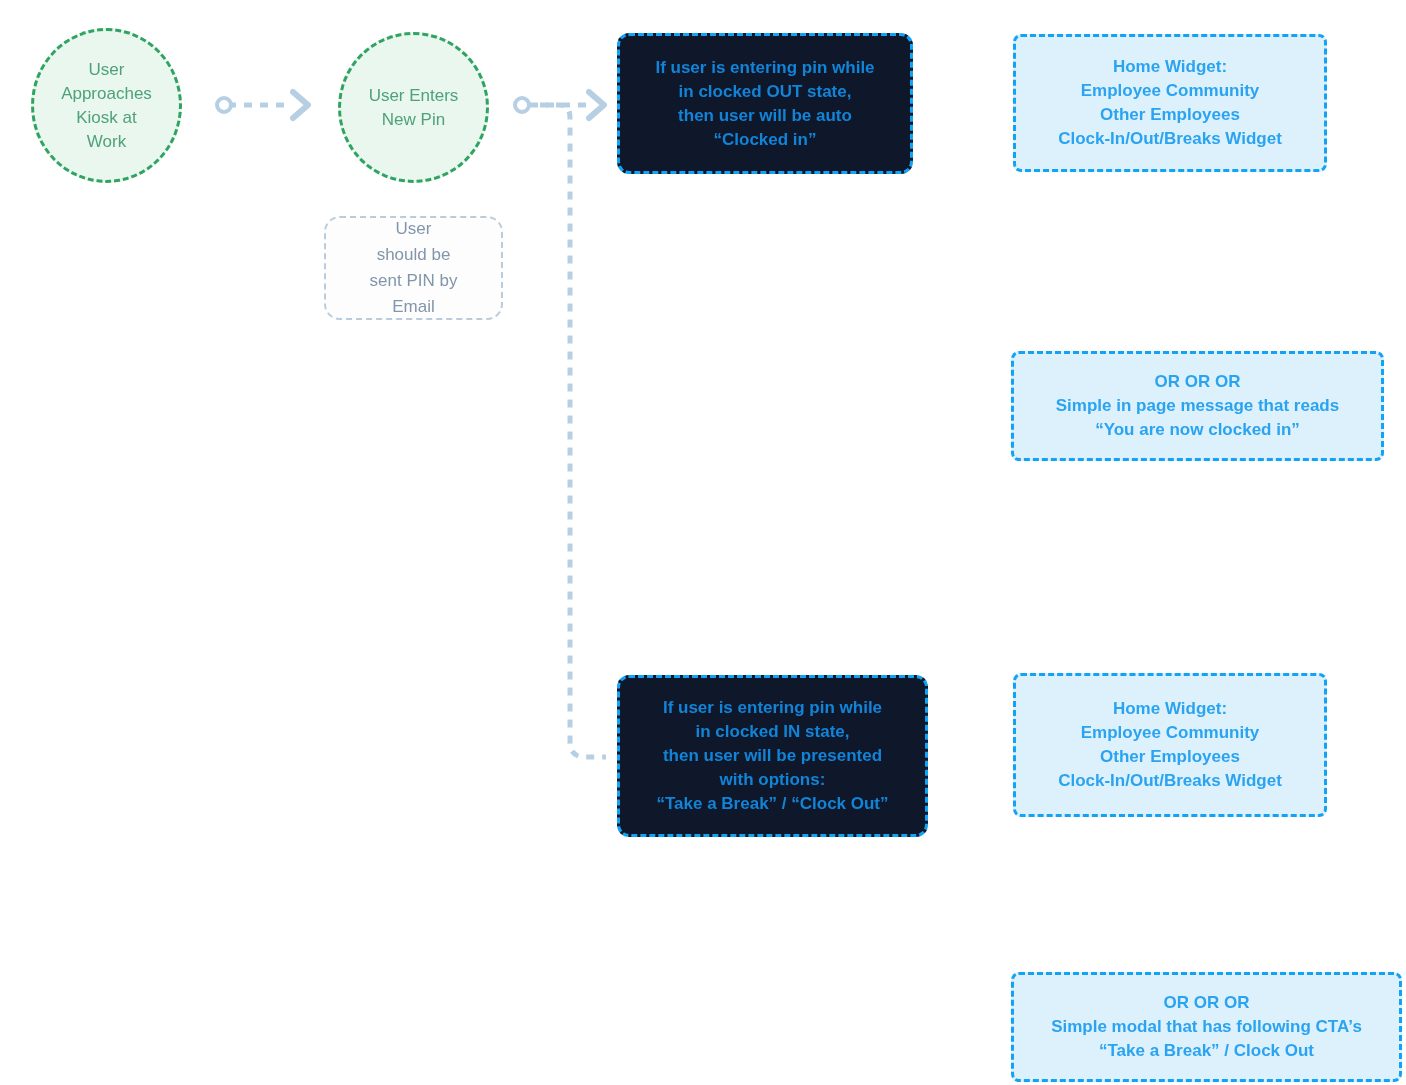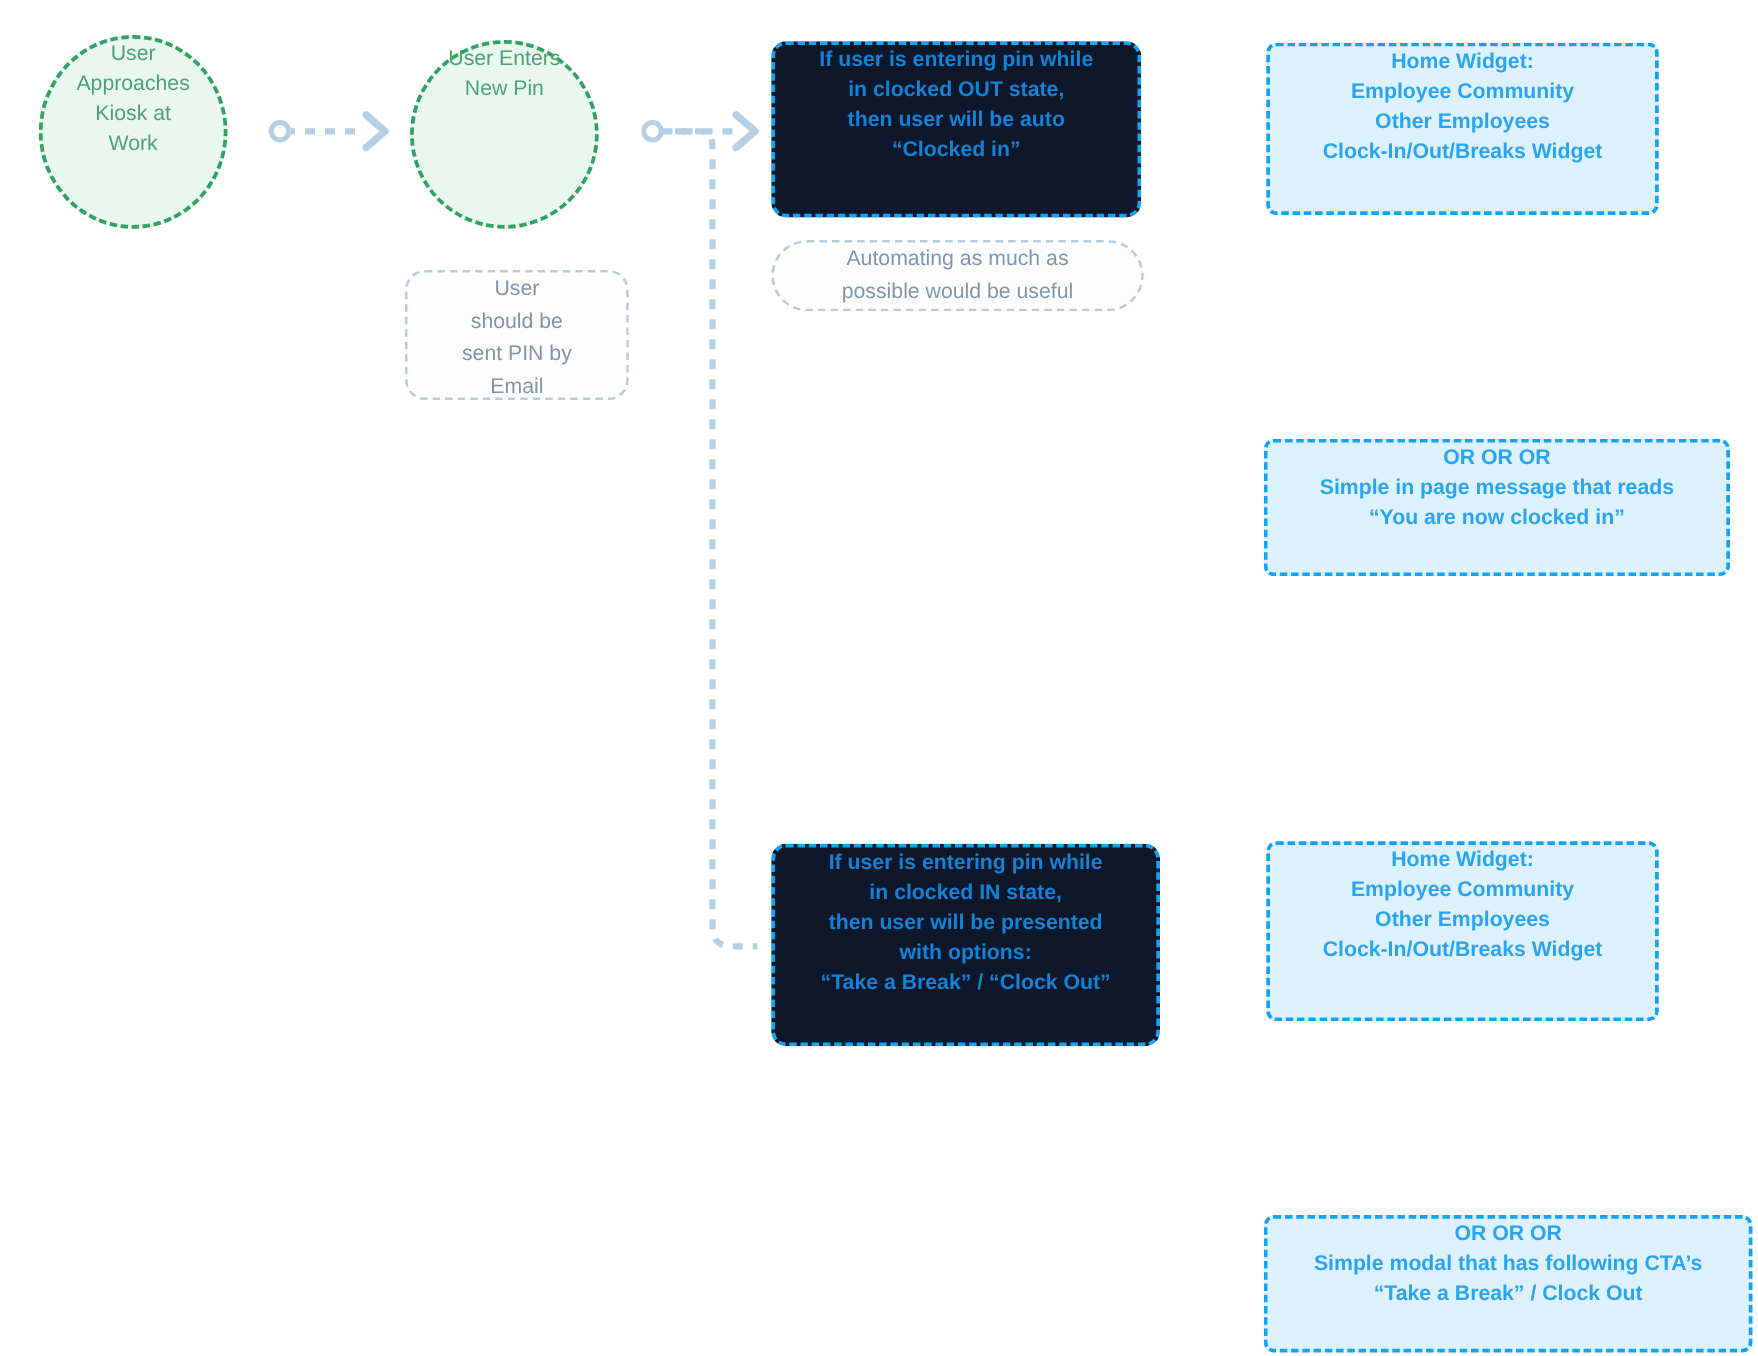--- a/index.html
+++ b/index.html
@@ -16,20 +16,21 @@
     height: 1085px;
     background: #ffffff;
     overflow: hidden;
   }
 
   
   .node {
     position: absolute;
     box-sizing: border-box;
     display: flex;
+    align-items: center;
     justify-content: center;
     text-align: center;
   }
   .node-text {
     display: block;
     white-space: pre-line;
   }
 
   
   .circle-node {
@@ -110,43 +111,39 @@
     </g>
   </svg>
 
   <div class="node circle-node" style="left:31px; top:28px; width:151px; height:155px;">
     <span class="node-text">User
 Approaches
 Kiosk at
 Work</span>
   </div>
 
-  <div class="node circle-node" style="left:328px; top:32px; width:151px; height:151px;">
+  <div class="node circle-node" style="left:338px; top:32px; width:151px; height:151px;">
     <span class="node-text">User Enters
 New Pin</span>
   </div>
 
   <div class="node note-box note-rounded" style="left:324px; top:216px; width:179px; height:104px;">
     <span class="node-text">User
 should be
 sent PIN by
 Email</span>
   </div>
 
   <div class="node blue-box" style="left:617px; top:33px; width:296px; height:141px;">
     <span class="node-text">If user is entering pin while
 in clocked OUT state,
 then user will be auto
 “Clocked in”</span>
   </div>
 
-  <div class="node note-box note-pill" style="left:617px; top:192px; width:298px; height:57px;">
-    <span class="node-text">Automating as much as
-possible would be useful</span>
-  </div>
 
   <div class="node blue-box" style="left:617px; top:675px; width:311px; height:162px;">
     <span class="node-text">If user is entering pin while
 in clocked IN state,
 then user will be presented
 with options:
 “Take a Break” / “Clock Out”</span>
   </div>
 
   <div class="node blue-box-light" style="left:1013px; top:34px; width:314px; height:138px;">

